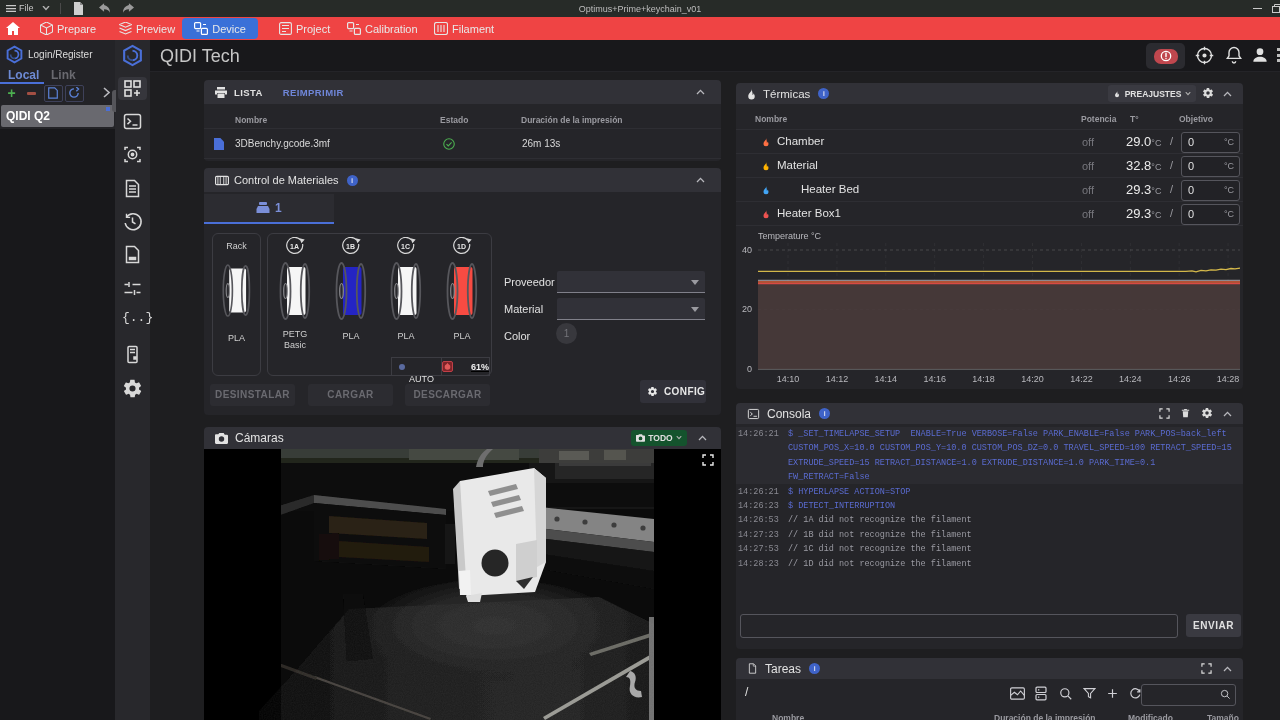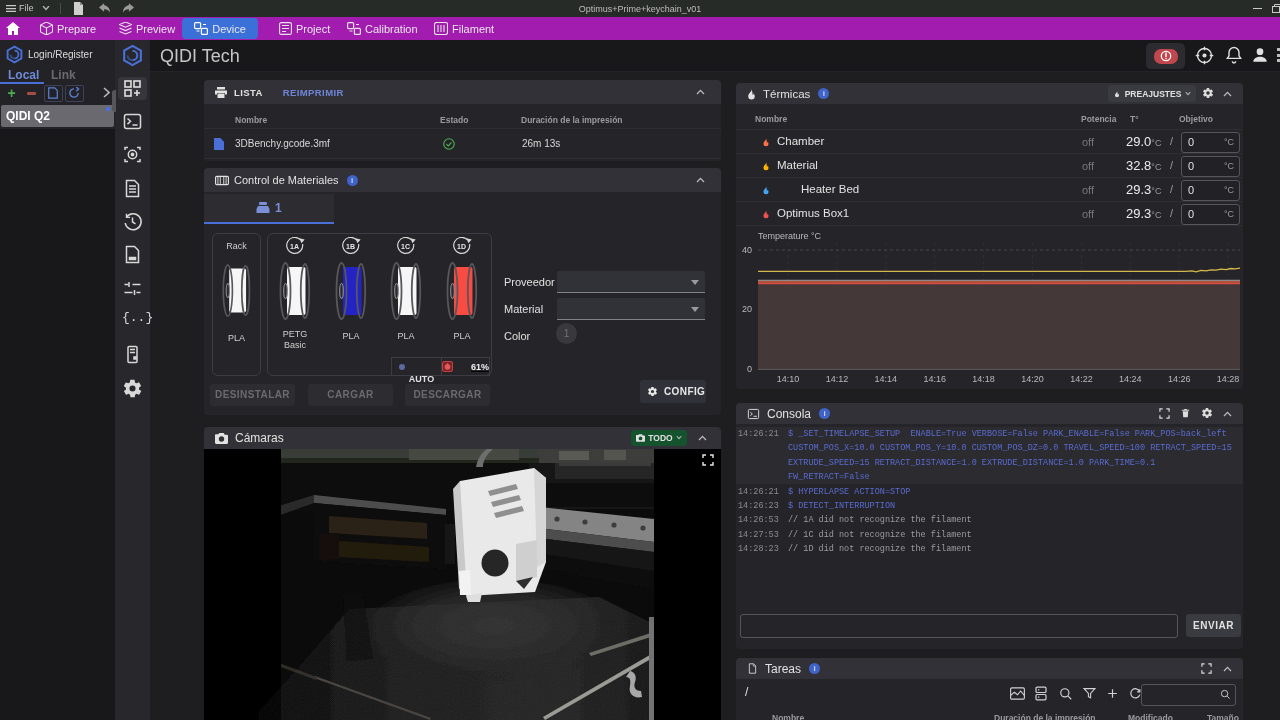--- a/index.html
+++ b/index.html
@@ -2,21 +2,21 @@
 <html><head><meta charset="utf-8">
 <style>
   html,body{margin:0;padding:0;}
   body{width:1280px;height:720px;background:#1e1e20;font-family:"Liberation Sans",sans-serif;overflow:hidden;position:relative;-webkit-font-smoothing:antialiased;}
   .abs{position:absolute;}
   svg{display:block;}
   
   #titlebar{left:0;top:0;width:1280px;height:17px;background:#272b28;color:#c9c9c9;}
   #titlebar .t{position:absolute;font-size:9px;}
   
-  #tabbar{left:0;top:17px;width:1280px;height:23px;background:#a21caf;}
+  #tabbar{left:0;top:17px;width:1280px;height:23px;background:#ef4444;}
   .tabitem{position:absolute;top:0;height:23px;display:flex;align-items:center;gap:4px;color:#e8e8e8;font-size:11px;}
   #tab-device{background:#3a70d8;border-radius:4px;top:1px;height:21px;}
   
   #sidebar{left:0;top:40px;width:115px;height:680px;background:#18181b;}
   #sidebar-top{position:absolute;left:0;top:0;width:115px;height:89px;background:#232327;}
   
   #strip{left:115px;top:40px;width:35px;height:680px;background:#28282c;}
   .stripicon{position:absolute;left:7px;width:21px;height:21px;color:#d8d8d8;}
   
   #mainheader{left:150px;top:40px;width:1130px;height:32px;background:#18181b;border-bottom:1px solid #242428;box-sizing:border-box;}
@@ -373,21 +373,21 @@
       <rect x="9" y="5" width="18.5" height="48" rx="2" fill="#f84b42"></rect>
       <ellipse cx="7.5" cy="29" rx="5" ry="28" fill="none" stroke="#57575c" stroke-width="1.8"></ellipse>
       <ellipse cx="7.5" cy="29" rx="1.8" ry="7.5" fill="#2a2a2e" stroke="#8a8a8e" stroke-width="1.2"></ellipse>
       <ellipse cx="27" cy="29" rx="4.2" ry="27" fill="none" stroke="#57575c" stroke-width="1.8"></ellipse>
     </svg>
     <div class="abs" style="left:175px;top:98px;width:40px;text-align:center;font-size:9px;color:#cfcfcf;">PLA</div>
 
     <div class="abs" style="left:124px;top:124px;width:97px;height:17px;border:1px solid #3c3c42;display:flex;">
       <div style="width:49px;display:flex;align-items:center;justify-content:center;gap:4px;border-right:1px solid #3c3c42;">
           <span style="width:6px;height:6px;border-radius:50%;background:#5a6a9f;"></span>
-          <span style="font-size:9px;font-weight:bold;color:#e0e0e0;margin-top:25px;">AUTO</span>
+          <span style="font-size:9px;font-weight:normal;color:#e0e0e0;margin-top:25px;">AUTO</span>
         </div>
       <div style="flex:1;display:flex;align-items:center;justify-content:center;gap:18px;text-decoration:underline;">
           <svg width="11" height="11" viewBox="0 0 11 11">
             <rect x="0.5" y="0.5" width="10" height="10" rx="1.5" fill="#7e2429" stroke="#c04048" stroke-width="1"></rect>
             <circle cx="5.5" cy="6" r="2.8" fill="#e05a5a"></circle>
             <path d="M5.5 1.8L7.5 5h-4z" fill="#e05a5a"></path>
           </svg>
           <span style="font-size:9px;font-weight:bold;color:#f0f0f0;">61%</span>
         </div>
     </div>
@@ -605,21 +605,21 @@
     <div style="position:absolute;left:445px;top:2px;width:57px;height:19px;background:#222226;border:1px solid #55555c;border-radius:3px;">
         <span style="position:absolute;left:6px;top:3px;font-size:11px;color:#e0e0e0;">0</span>
         <span style="position:absolute;right:5px;top:4px;font-size:9px;color:#9a9aa0;">°C</span>
       </div>
     <div style="position:absolute;left:0;bottom:0;width:507px;height:1px;background:#2e2e33;"></div>
   </div>
   <div class="abs" style="left:0;top:98px;width:507px;height:24px;">
     <svg style="position:absolute;left:25px;top:6px" width="10" height="12" viewBox="0 0 24 24">
         <path fill="#ef5350" d="M12 2c1 4-1 5.5-3 7.5C7 11.5 6 13.5 6 16a6 6 0 0012 0c0-2-1-4-2.5-5.5.3 2-.5 3-1.5 3.5.5-3-1-7-2-12z"></path>
       </svg>
-    <span style="position:absolute;left:41px;top:5px;font-size:11.5px;color:#e2e2e2;">Optimus Box1</span>
+    <span style="position:absolute;left:41px;top:5px;font-size:11.5px;color:#e2e2e2;">Heater Box1</span>
     <span style="position:absolute;left:346px;top:6px;font-size:11px;color:#77777d;">off</span>
     <span style="position:absolute;left:390px;top:4px;font-size:13px;color:#ececec;">29.3<span style="font-size:9px;color:#9a9aa0">°C</span></span>
     <span style="position:absolute;left:434px;top:5px;font-size:11px;color:#9a9aa0;">/</span>
     <div style="position:absolute;left:445px;top:2px;width:57px;height:19px;background:#222226;border:1px solid #55555c;border-radius:3px;">
         <span style="position:absolute;left:6px;top:3px;font-size:11px;color:#e0e0e0;">0</span>
         <span style="position:absolute;right:5px;top:4px;font-size:9px;color:#9a9aa0;">°C</span>
       </div>
     <div style="position:absolute;left:0;bottom:0;width:507px;height:1px;background:#2e2e33;"></div>
   </div>
 
@@ -687,20 +687,21 @@
 <div class="panel-b" style="left:736px;top:424px;width:507px;height:225px;font-family:'Liberation Mono',monospace;font-size:8.5px;">
   <div class="abs" style="left:0;top:3px;width:507px;height:57px;background:#2b2b30;"></div>
   <div class="abs" style="left:0;top:3px;width:509px;line-height:14.4px;">
     <div class="cline"><span class="ts">14:26:21</span><span class="cmd">$ _SET_TIMELAPSE_SETUP  ENABLE=True VERBOSE=False PARK_ENABLE=False PARK_POS=back_left</span></div>
     <div class="cline"><span class="ts"></span><span class="cmd">CUSTOM_POS_X=10.0 CUSTOM_POS_Y=10.0 CUSTOM_POS_DZ=0.0 TRAVEL_SPEED=100 RETRACT_SPEED=15</span></div>
     <div class="cline"><span class="ts"></span><span class="cmd">EXTRUDE_SPEED=15 RETRACT_DISTANCE=1.0 EXTRUDE_DISTANCE=1.0 PARK_TIME=0.1</span></div>
     <div class="cline"><span class="ts"></span><span class="cmd">FW_RETRACT=False</span></div>
     <div class="cline"><span class="ts">14:26:21</span><span class="cmd">$ HYPERLAPSE ACTION=STOP</span></div>
     <div class="cline"><span class="ts">14:26:23</span><span class="cmd">$ DETECT_INTERRUPTION</span></div>
     <div class="cline"><span class="ts">14:26:53</span><span class="com">// 1A did not recognize the filament</span></div>
+    <div class="cline"><span class="ts">14:27:23</span><span class="com">// 1B did not recognize the filament</span></div>
     <div class="cline"><span class="ts">14:27:53</span><span class="com">// 1C did not recognize the filament</span></div>
     <div class="cline"><span class="ts">14:28:23</span><span class="com">// 1D did not recognize the filament</span></div>
   </div>
   <div class="abs" style="left:4px;top:190px;width:436px;height:22px;border:1px solid #55555c;border-radius:3px;"></div>
   <div class="abs" style="left:450px;top:190px;width:55px;height:23px;background:#3a3a41;border-radius:3px;text-align:center;line-height:23px;font-size:10px;font-weight:bold;letter-spacing:.5px;color:#e0e0e0;font-family:'Liberation Sans',sans-serif;">ENVIAR</div>
 </div>
 
 <div class="panel-h" style="left:736px;top:658px;width:507px;height:21px;">
   <svg style="margin-left:11px" width="11" height="13" viewBox="0 0 21 21">
       <g fill="none" stroke="#e2e2e2" stroke-width="1.6">

